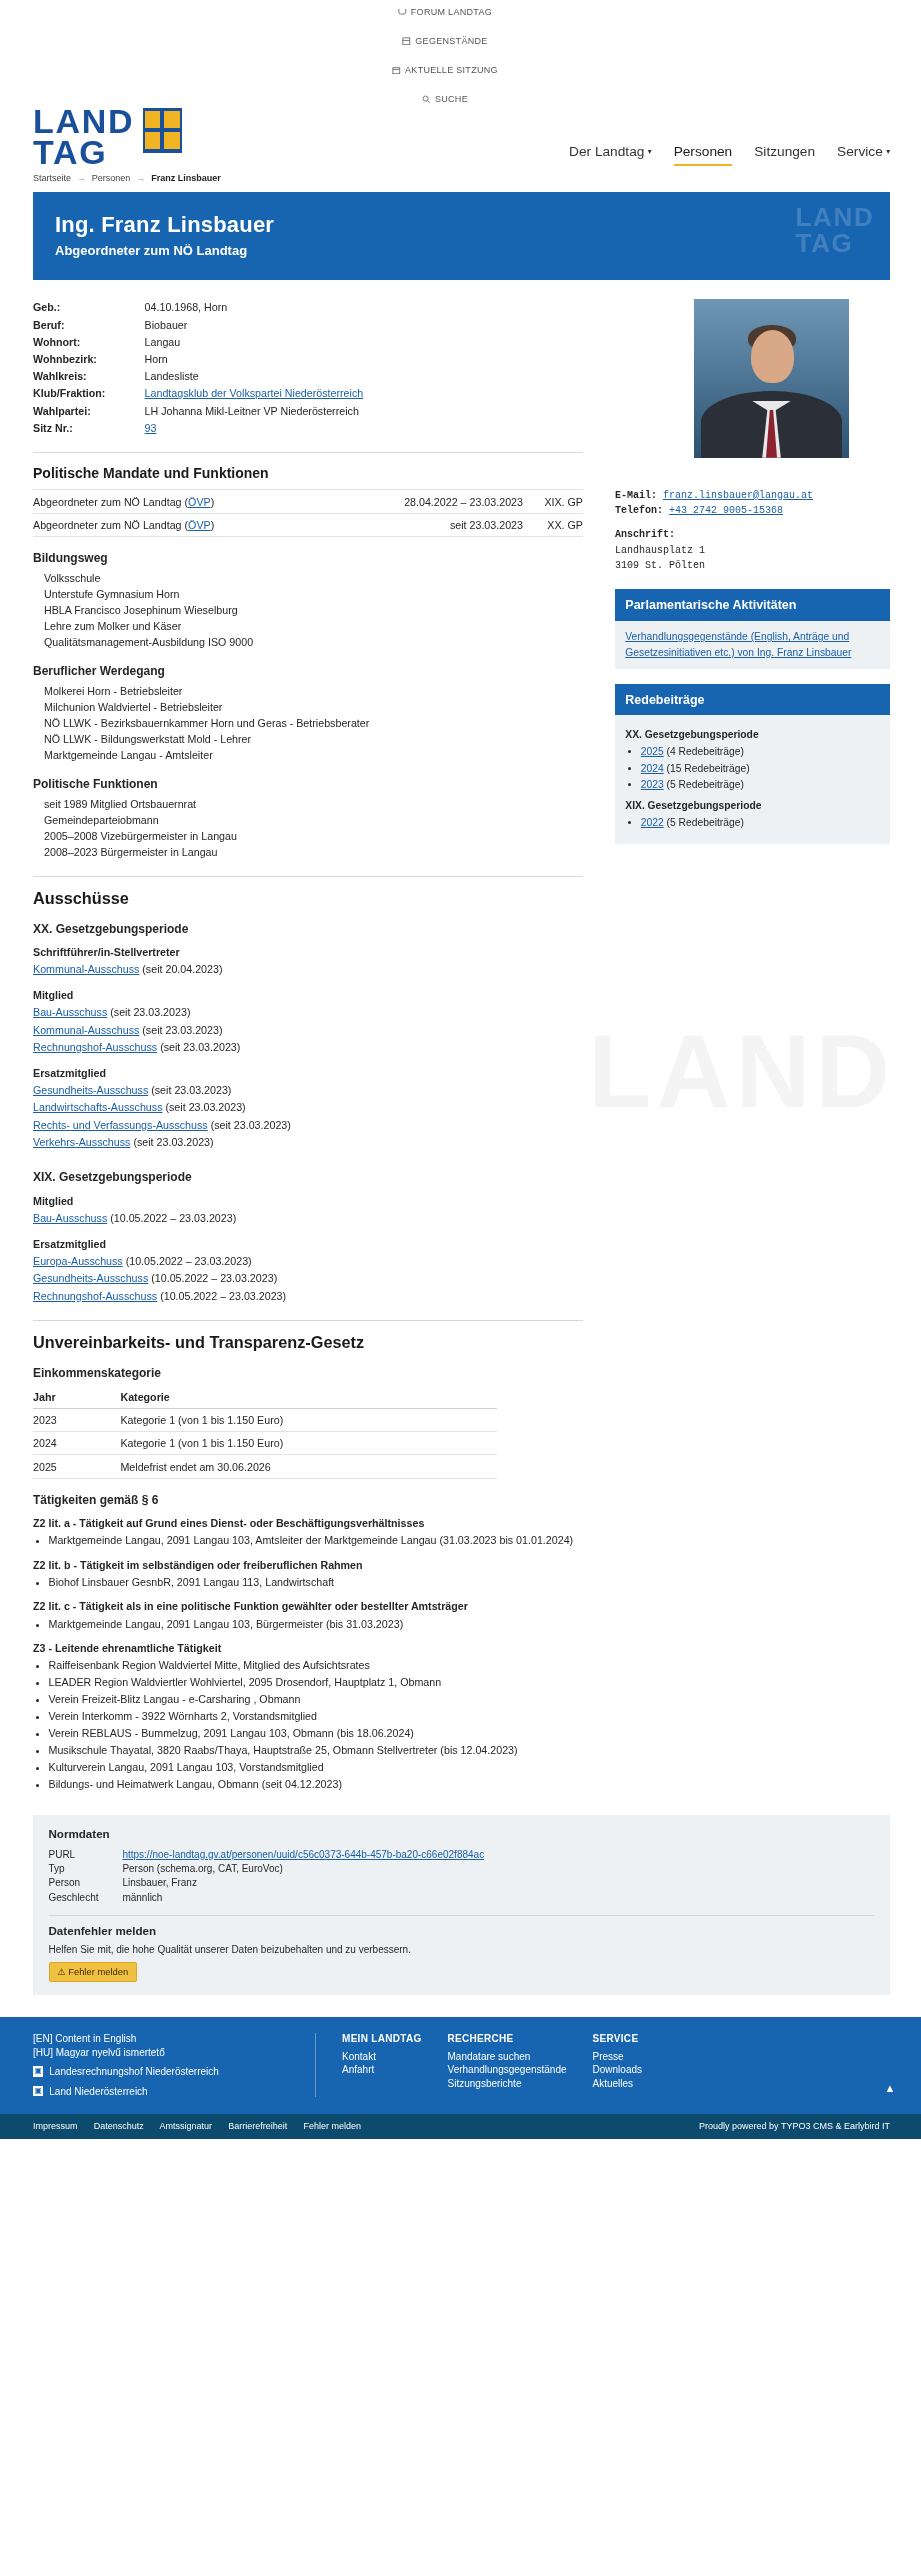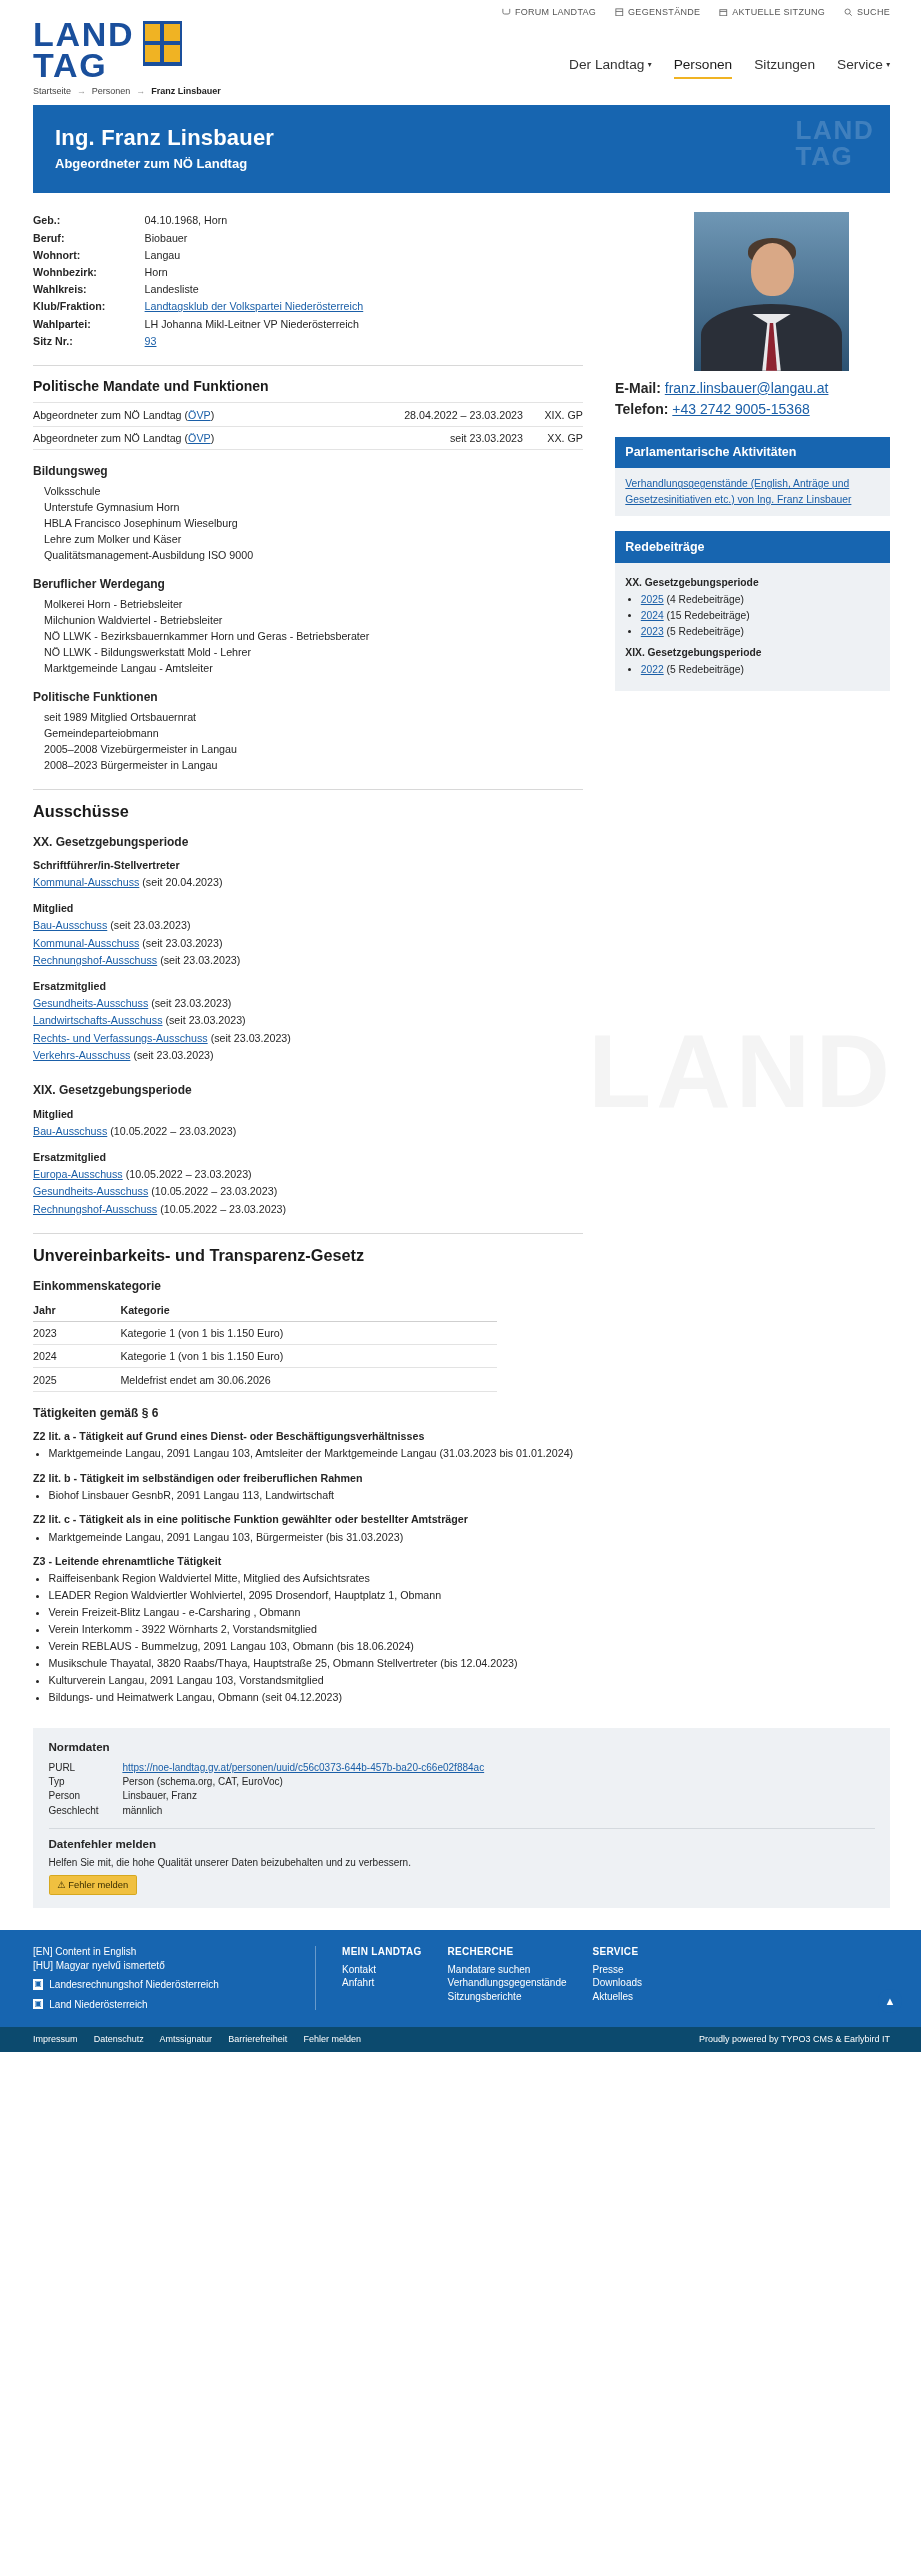--- a/index.html
+++ b/index.html
@@ -8,21 +8,21 @@
     width:921px;
     font-family:"Liberation Sans", sans-serif;
     background:#ffffff;
     color:#262626;
     font-size:11px;
   }
   a { color:#1a5fa8; text-decoration:underline; }
   .page { width:921px; position:relative; background:#fff; }
 
   
-  .utilbar { display:flex; justify-content:flex-end; align-items:center; gap:19px; padding:6.9px 31px 0 0; font-size:9px; color:#555; letter-spacing:0.3px; }
+  .utilbar { display:flex; justify-content:flex-end; align-items:center; gap:19px; padding:6.9px 31px 0 0; font-size:9px; color:#555; letter-spacing:0.3px;flex-direction:column; }
   .utilbar .uitem { display:flex; align-items:center; gap:4.3px; text-transform:uppercase; white-space:nowrap; }
   .utilbar .uitem svg { display:block; }
 
   
   .header { display:flex; align-items:flex-start; padding:1.7px 31px 0 33px; position:relative; }
   .logo-wrap { display:flex; flex-direction:column; }
   .logo-row { display:flex; align-items:flex-start; gap:8.6px; }
   .logo-text { font-family:"Liberation Sans", sans-serif; font-weight:bold; color:#1a4f9c; line-height:0.92; }
   .logo-line1 { font-size:34px; letter-spacing:1.7px; }
   .logo-line2 { font-size:34px; letter-spacing:1.7px; }
@@ -84,21 +84,21 @@
   
   .photo { width:155px; height:159px; margin-left:79px; background:#2a5e86; position:relative; overflow:hidden; }
   .ph-sky { position:absolute; inset:0; background:linear-gradient(#6f97b5,#2c5272); }
   .ph-suit { position:absolute; left:6.9px; right:6.9px; bottom:0; height:67px; background:#2a2f38; border-radius:50% 50% 0 0 / 31px 31px 0 0; }
   .ph-shirt { position:absolute; left:62px; bottom:0; width:31px; height:52px; background:#e8e8ea; clip-path:polygon(38% 0,62% 0,80% 100%,20% 100%); }
   .ph-tie { position:absolute; left:72px; bottom:0; width:11px; height:48px; background:#8e2330; clip-path:polygon(35% 0,65% 0,100% 100%,0 100%); }
   .ph-head { position:absolute; left:57px; top:31px; width:43px; height:53px; background:#d9a886; border-radius:50% 50% 45% 45%; }
   .ph-hair { position:absolute; left:54px; top:26px; width:48px; height:26px; background:#4b3a2e; border-radius:50% 50% 40% 40%; }
   .ph-collar { position:absolute; left:58px; bottom:45px; width:39px; height:12px; background:#e8e8ea; clip-path:polygon(0 0,100% 0,50% 100%); }
 
-  .contact { font-size:14px; margin-top:7px; line-height:1.55; }
+  .contact { font-size:10px; margin-top:30px; line-height:1.55;font-family:Liberation Mono, monospace; }
   .contact b { font-weight:bold; }
 
   .rbox { margin-top:15.5px; }
   .rbox .rhead { background:#1765b0; color:#fff; font-weight:bold; font-size:12.5px; padding:8.6px 10.3px; }
   .rbox .rbody { background:#eef1f4; padding:8.6px 10.3px; font-size:10.3px; line-height:1.5; }
   .rbox .rbody ul { margin:1.7px 0 5.2px 15.5px; padding:0; }
   .rbox .rbody li { margin:0.9px 0; }
   .gp-head { font-weight:bold; margin-top:3.4px; }
 
   
@@ -419,20 +419,25 @@
         <div class="ph-tie"></div>
         <div class="ph-hair"></div>
         <div class="ph-head"></div>
       </div>
 
       <div class="contact">
         <div><b>E-Mail:</b>
           <a href="#">franz.linsbauer@langau.at</a></div>
         <div><b>Telefon:</b>
           <a href="#">+43 2742 9005-15368</a></div>
+        <div style="margin-top:8.6px">
+          <b>Anschrift:</b>
+          <div>Landhausplatz 1</div>
+          <div>3109 St. Pölten</div>
+        </div>
       </div>
 
       <div class="rbox">
         <div class="rhead">Parlamentarische Aktivitäten</div>
         <div class="rbody">
           <a href="#">Verhandlungsgegenstände (English, Anträge und Gesetzesinitiativen etc.) von Ing. Franz Linsbauer</a>
         </div>
       </div>
 
       <div class="rbox">

